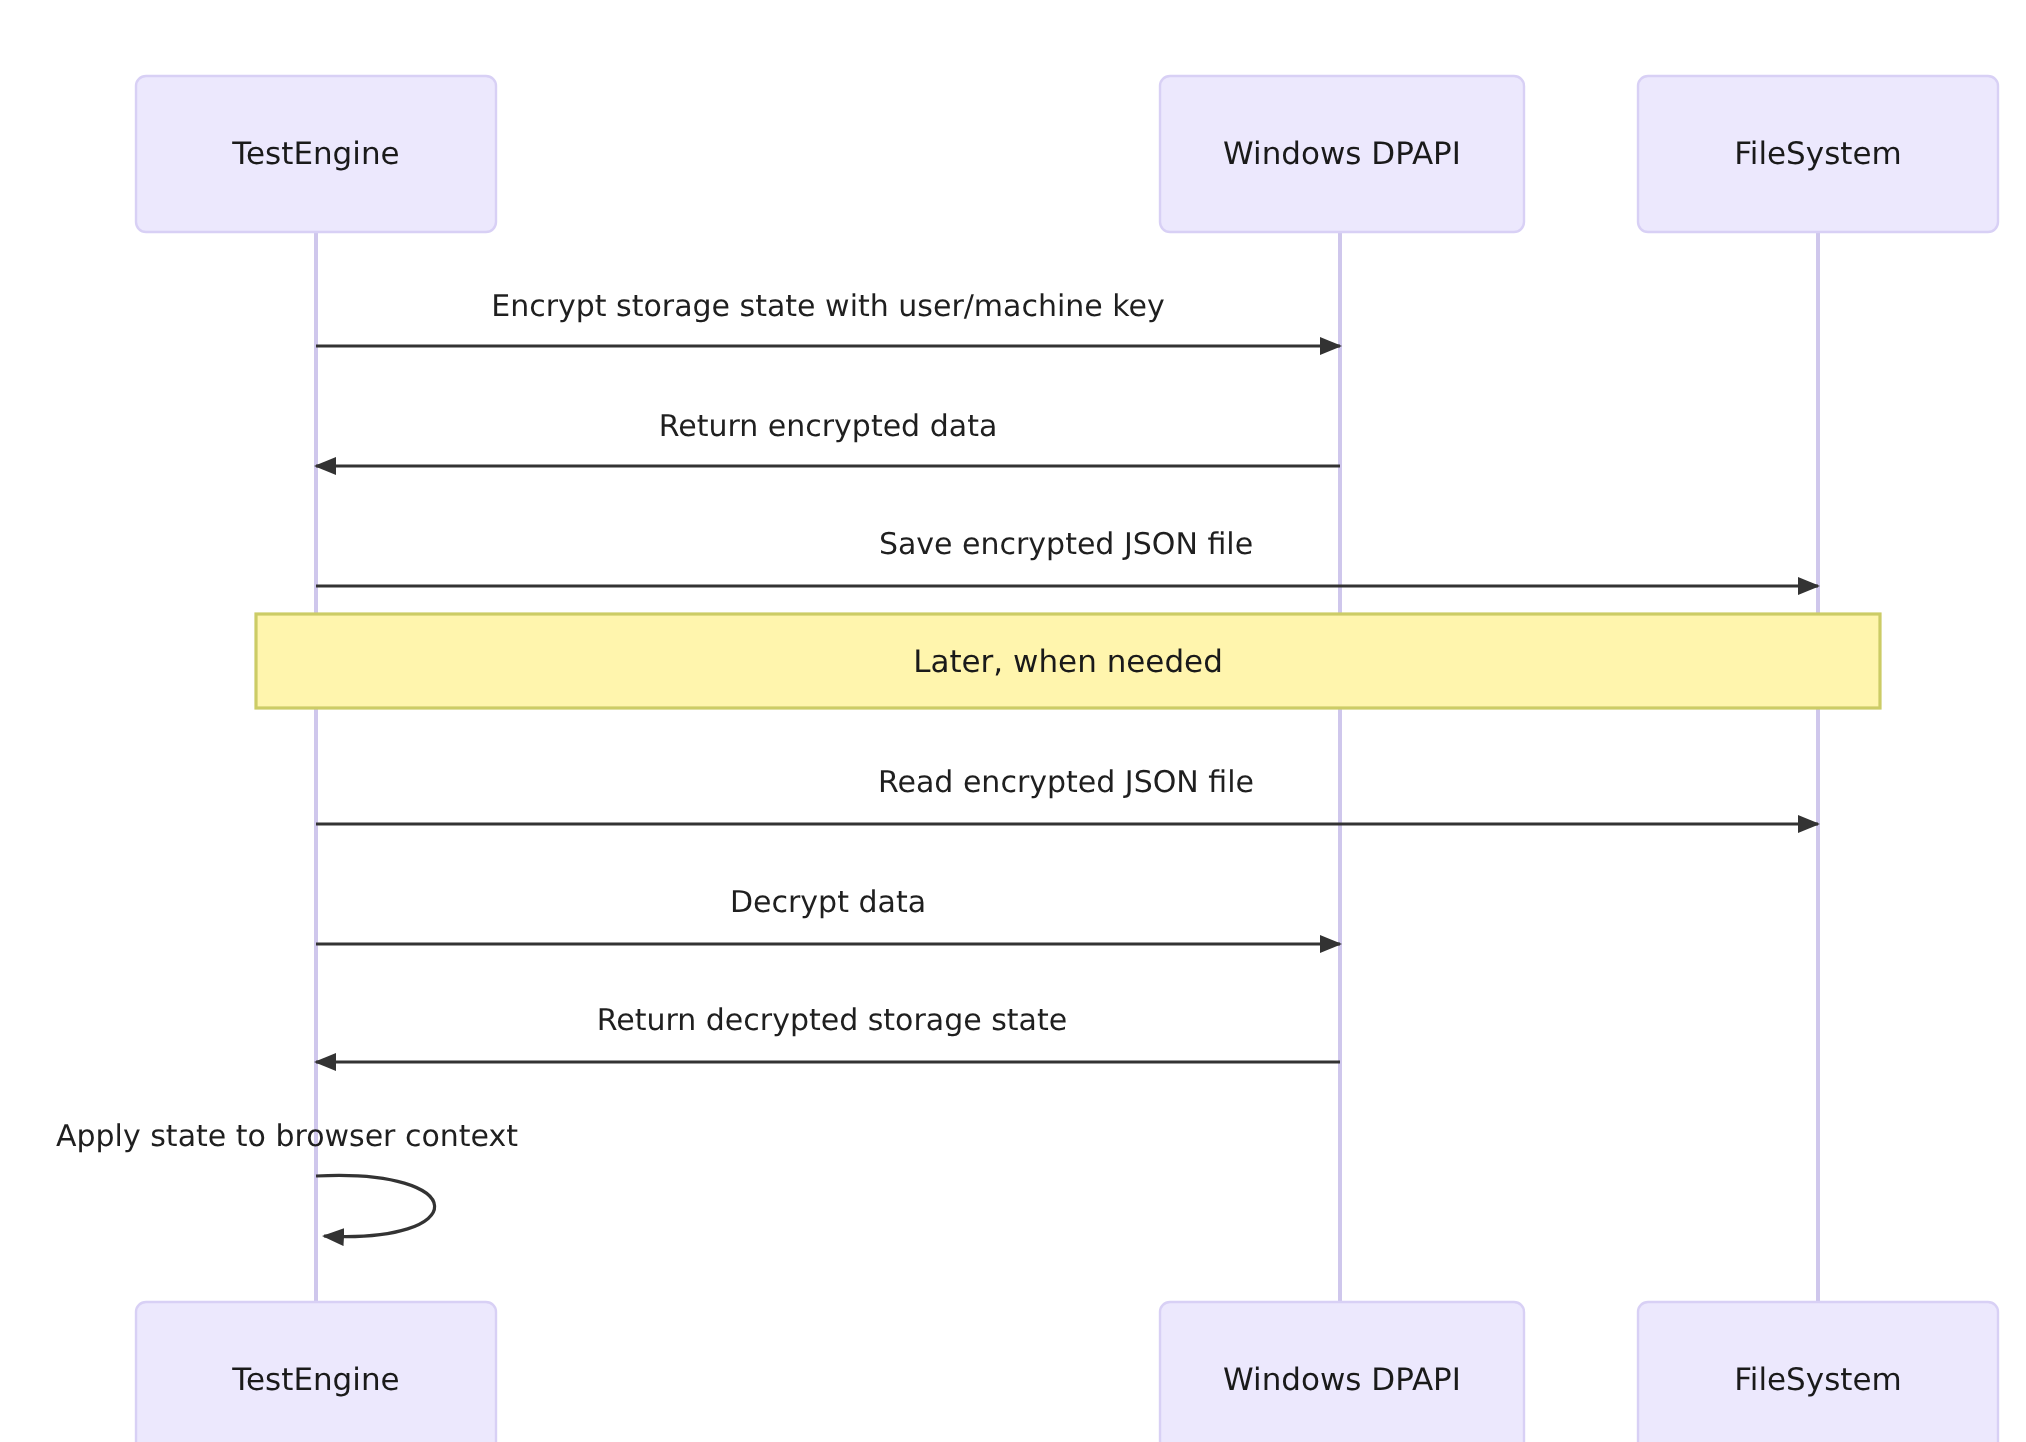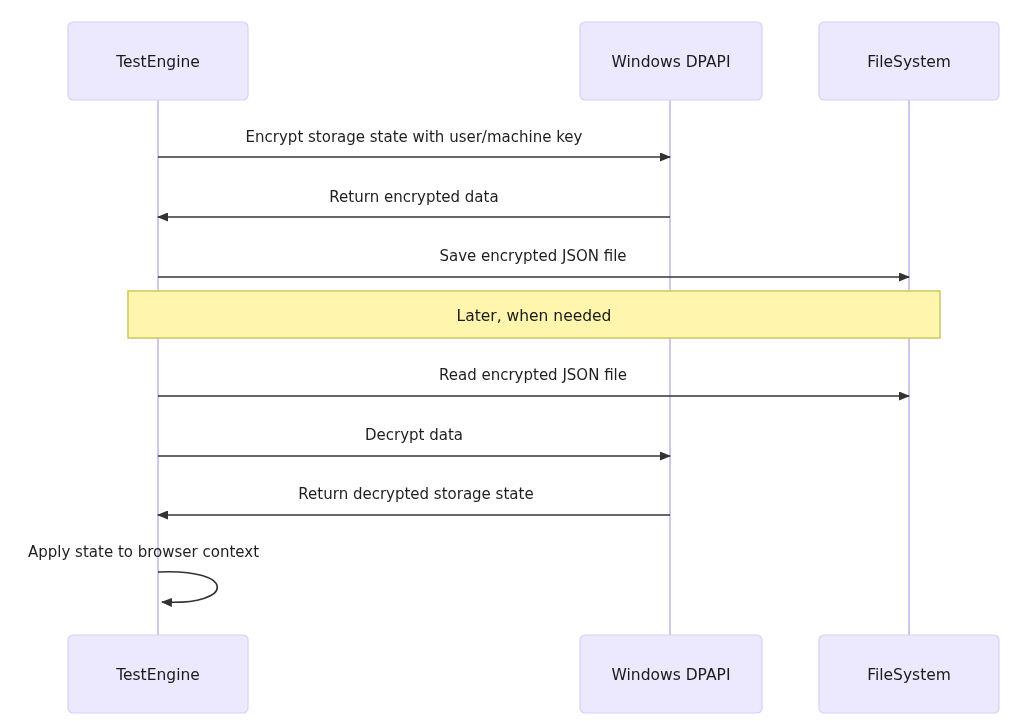--- a/index.html
+++ b/index.html
@@ -11,21 +11,21 @@
   body {
     width: 1013px;
     height: 721px;
     position: relative;
     overflow: hidden;
     font-family: "DejaVu Sans", "Liberation Sans", sans-serif;
   }
   #diagram-root {
     position: absolute;
     left: 0;
-    top: 0;
+    top: 16px;
     width: 1013px;
     height: 590px;
   }
   svg#seq-svg {
     display: block;
     width: 1013px;
     height: 721px;
   }
   .actor-box {
     fill: #ECE8FD;

